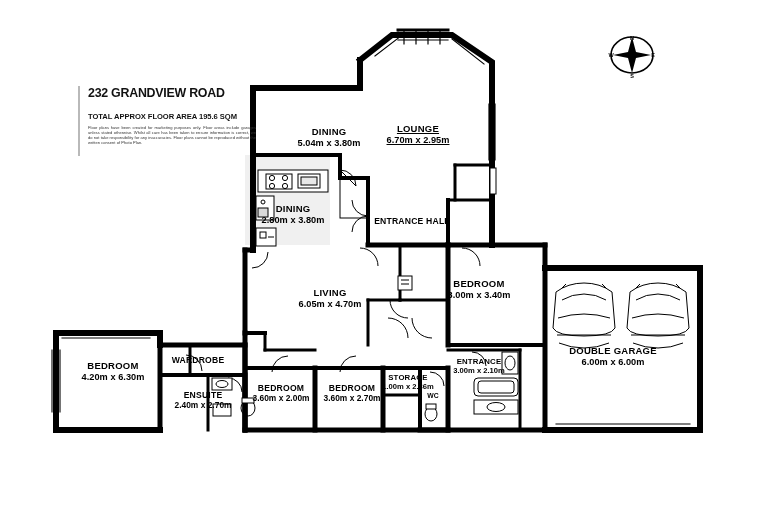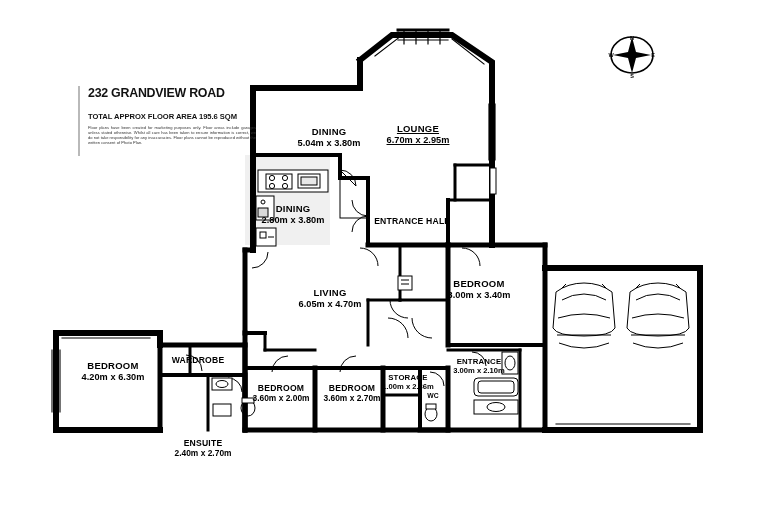--- a/index.html
+++ b/index.html
@@ -279,31 +279,35 @@
   <div class="lbl s10" style="left:330px;top:288px;transform:translate(-50%,0);">
     <span class="nm">LIVING</span>
     <span class="dm">6.05m  x 4.70m</span>
   </div>
 
   <div class="lbl s10" style="left:479px;top:279px;transform:translate(-50%,0);">
     <span class="nm">BEDROOM</span>
     <span class="dm">3.00m  x 3.40m</span>
   </div>
 
+  <div class="lbl s10" style="left:613px;top:346px;transform:translate(-50%,0);">
+    <span class="nm">DOUBLE GARAGE</span>
+    <span class="dm">6.00m  x 6.00m</span>
+  </div>
 
   <div class="lbl s10" style="left:113px;top:361px;transform:translate(-50%,0);">
     <span class="nm">BEDROOM</span>
     <span class="dm">4.20m  x 6.30m</span>
   </div>
 
   <div class="lbl s9" style="left:198px;top:356px;transform:translate(-50%,0);">
     <span class="nm">WARDROBE</span>
   </div>
 
-  <div class="lbl s9" style="left:203px;top:391px;transform:translate(-50%,0);margin-top:48px;">
+  <div class="lbl s9" style="left:203px;top:391px;transform:translate(-50%,0);">
     <span class="nm">ENSUITE</span>
     <span class="dm">2.40m  x 2.70m</span>
   </div>
 
   <div class="lbl s9" style="left:281px;top:384px;transform:translate(-50%,0);">
     <span class="nm">BEDROOM</span>
     <span class="dm">3.60m  x 2.00m</span>
   </div>
 
   <div class="lbl s9" style="left:352px;top:384px;transform:translate(-50%,0);">

